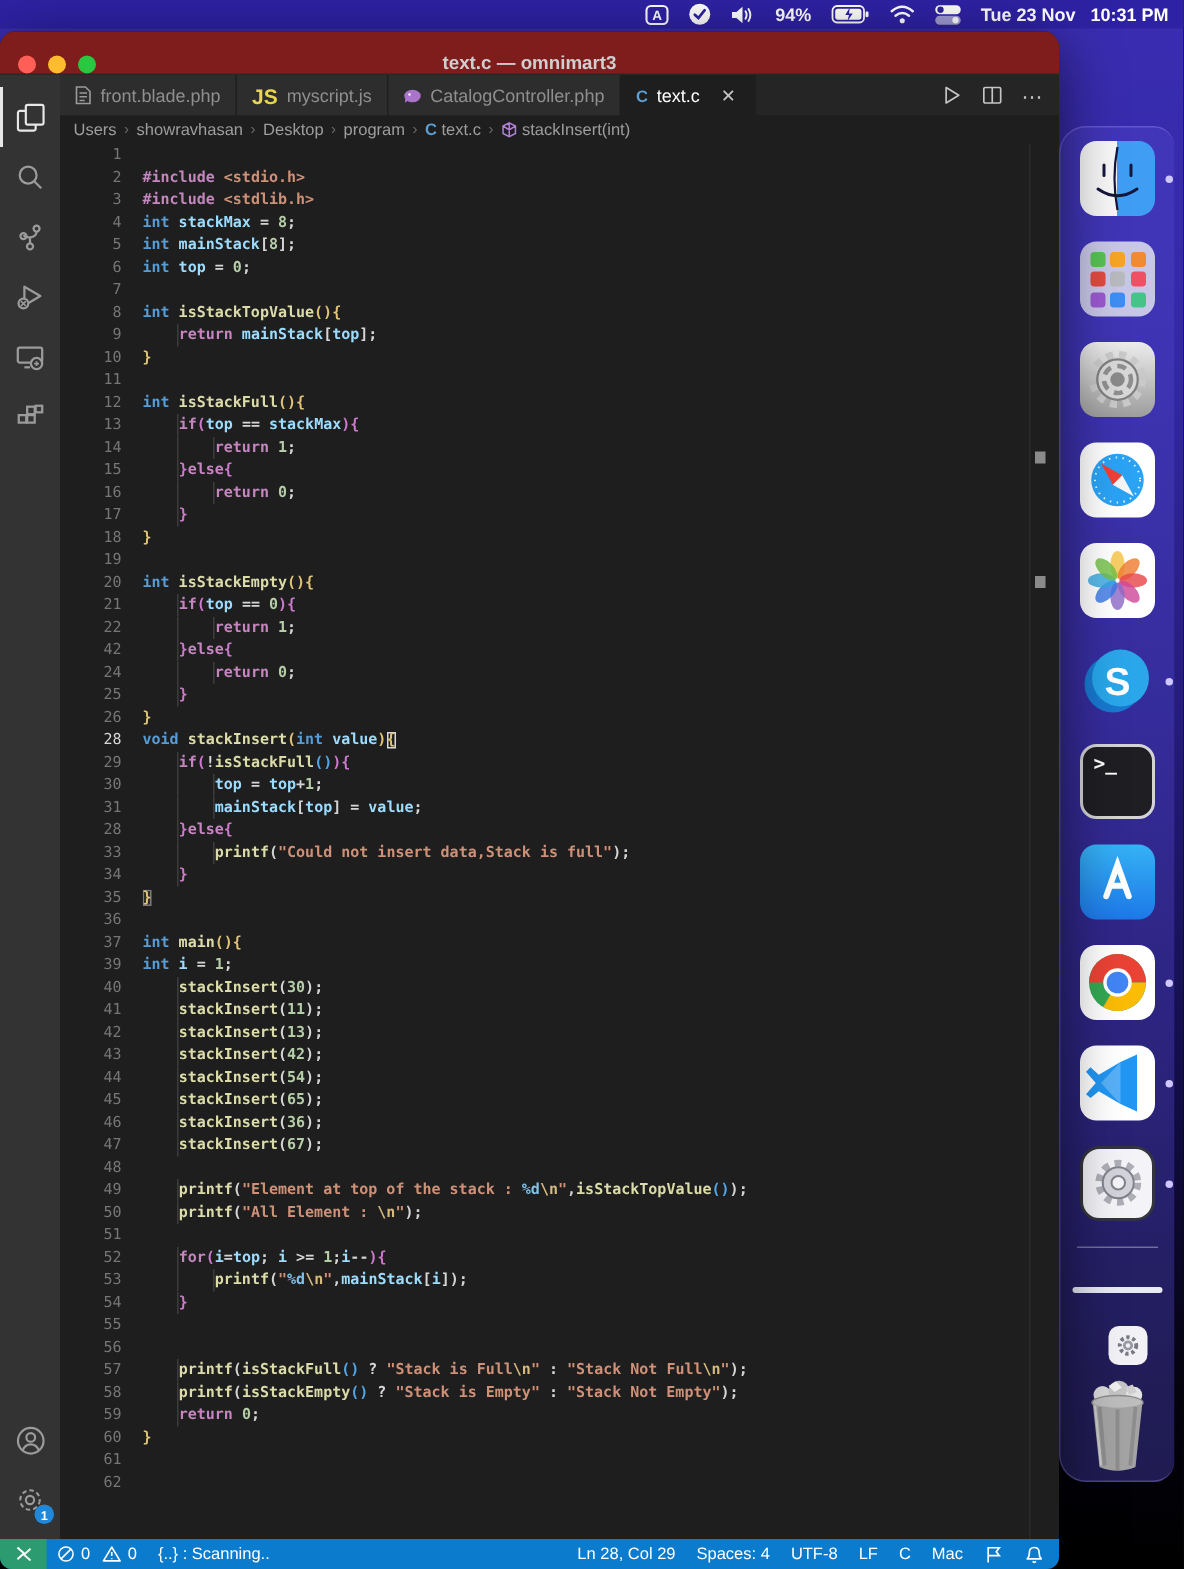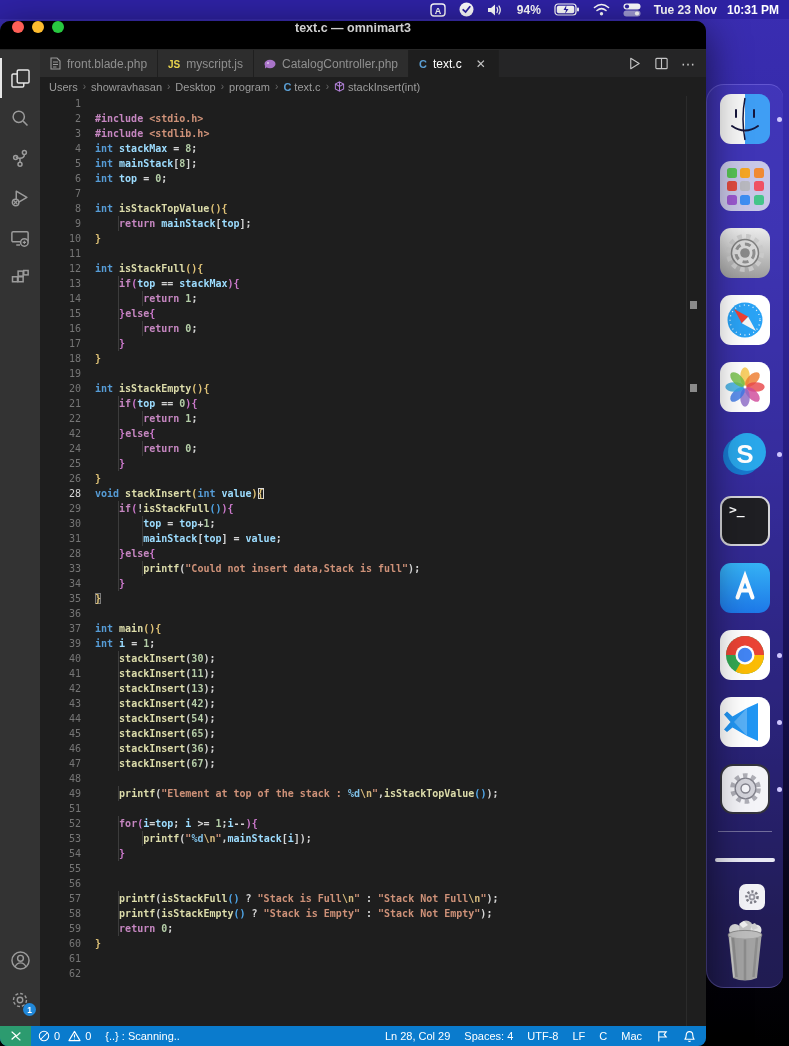--- a/index.html
+++ b/index.html
@@ -27,22 +27,22 @@
   .dock-sep1 { width:54px; height:1px; background:rgba(255,255,255,0.35); margin:0 0 14px 0; }
   .dock-sep2 { width:60px; height:4px; border-radius:2px; background:#e9e9f4; margin:12px 0 12px 0; }
   .dock-mini { width:26px; height:26px; border-radius:7px; background:#f2f2f6;
     margin:10px 18px 8px auto; display:flex; align-items:center; justify-content:center; }
   .dock-trash { width:56px; height:64px; margin-top:2px; }
 
   
   .vswin { position:absolute; top:21px; left:0; width:706px; height:1025px;
     background:#1e1e1e; border-radius:10px 10px 8px 8px; overflow:hidden;
     box-shadow:0 10px 40px rgba(0,0,0,.6); display:flex; flex-direction:column; }
-  .titlebar { height:29px; background:#000000; border-bottom:1px solid #282828;
-    display:flex; align-items:flex-start; position:relative; flex:0 0 auto; }
+  .titlebar { height:29px; background:#7f1d1d; border-bottom:1px solid #282828;
+    display:flex; align-items:flex-end; position:relative; flex:0 0 auto; }
   .tl { width:12px; height:12px; border-radius:50%; margin-left:8px; }
   .tl.red{ background:#ff5f57; margin-left:12px;} .tl.yel{background:#febc2e;} .tl.grn{background:#28c840;}
   .win-title { position:absolute; left:0; right:0; text-align:center; color:#cfcfcf;
     font-size:12.5px; font-weight:bold; pointer-events:none; }
 
   .win-body { flex:1; display:flex; min-height:0; }
   .activitybar { width:40px; background:#333333; display:flex; flex-direction:column;
     align-items:center; padding-top:8px; flex:0 0 auto; }
   .act-ic { width:40px; height:40px; display:flex; align-items:center; justify-content:center;
     color:#9b9b9b; position:relative; }
@@ -328,21 +328,21 @@
             <div class="tab">
               <span>
                 <svg width="11" height="13" viewBox="0 0 11 13" fill="none" stroke="#9a9a9a" stroke-width="1.1">
                   <path d="M1 1 h6 l3 3 v8 H1 Z"></path>
                   <path d="M3 5 h5 M3 7.5 h5 M3 10 h3.5"></path>
                 </svg>
               </span>
               <span>front.blade.php</span>
             </div>
             <div class="tab">
-              <span><span style="color:#e8d44d;font-size:10px;font-weight:bold;font-family:Liberation Sans,sans-serif;">JS</span></span>
+              <span><span style="color:#e8d44d;font-size:14px;font-weight:bold;font-family:Liberation Sans,sans-serif;">JS</span></span>
               <span>myscript.js</span>
             </div>
             <div class="tab">
               <span>
                 <svg width="12" height="11" viewBox="0 0 12 11">
                   <ellipse cx="6" cy="6" rx="5.5" ry="4.2" fill="#a974c9"></ellipse>
                   <path d="M1.5 7 Q0.5 9 1.2 10.5 L3 9" fill="#a974c9"></path>
                   <circle cx="4" cy="5" r="0.8" fill="#fff"></circle>
                 </svg>
               </span>
@@ -444,20 +444,21 @@
             <div class="code-line"><div class="line-num">40</div><div class="line-text"><span class="tk-in">    </span><span class="tk-fn">stackInsert</span><span class="tk-pl">(</span><span class="tk-num">30</span><span class="tk-pl">);</span></div></div>
             <div class="code-line"><div class="line-num">41</div><div class="line-text"><span class="tk-in">    </span><span class="tk-fn">stackInsert</span><span class="tk-pl">(</span><span class="tk-num">11</span><span class="tk-pl">);</span></div></div>
             <div class="code-line"><div class="line-num">42</div><div class="line-text"><span class="tk-in">    </span><span class="tk-fn">stackInsert</span><span class="tk-pl">(</span><span class="tk-num">13</span><span class="tk-pl">);</span></div></div>
             <div class="code-line"><div class="line-num">43</div><div class="line-text"><span class="tk-in">    </span><span class="tk-fn">stackInsert</span><span class="tk-pl">(</span><span class="tk-num">42</span><span class="tk-pl">);</span></div></div>
             <div class="code-line"><div class="line-num">44</div><div class="line-text"><span class="tk-in">    </span><span class="tk-fn">stackInsert</span><span class="tk-pl">(</span><span class="tk-num">54</span><span class="tk-pl">);</span></div></div>
             <div class="code-line"><div class="line-num">45</div><div class="line-text"><span class="tk-in">    </span><span class="tk-fn">stackInsert</span><span class="tk-pl">(</span><span class="tk-num">65</span><span class="tk-pl">);</span></div></div>
             <div class="code-line"><div class="line-num">46</div><div class="line-text"><span class="tk-in">    </span><span class="tk-fn">stackInsert</span><span class="tk-pl">(</span><span class="tk-num">36</span><span class="tk-pl">);</span></div></div>
             <div class="code-line"><div class="line-num">47</div><div class="line-text"><span class="tk-in">    </span><span class="tk-fn">stackInsert</span><span class="tk-pl">(</span><span class="tk-num">67</span><span class="tk-pl">);</span></div></div>
             <div class="code-line"><div class="line-num">48</div><div class="line-text"></div></div>
             <div class="code-line"><div class="line-num">49</div><div class="line-text"><span class="tk-in">    </span><span class="tk-fn">printf</span><span class="tk-pl">(</span><span class="tk-str">"Element at top of the stack : </span><span class="tk-fmt">%d</span><span class="tk-esc">\n</span><span class="tk-str">"</span><span class="tk-pl">,</span><span class="tk-fn">isStackTopValue</span><span class="tk-b3">()</span><span class="tk-pl">);</span></div></div>
+            <div class="code-line"><div class="line-num">50</div><div class="line-text"><span class="tk-in">    </span><span class="tk-fn">printf</span><span class="tk-pl">(</span><span class="tk-str">"All Element : </span><span class="tk-esc">\n</span><span class="tk-str">"</span><span class="tk-pl">);</span></div></div>
             <div class="code-line"><div class="line-num">51</div><div class="line-text"></div></div>
             <div class="code-line"><div class="line-num">52</div><div class="line-text"><span class="tk-in">    </span><span class="tk-kw">for</span><span class="tk-b2">(</span><span class="tk-var">i</span><span class="tk-pl">=</span><span class="tk-var">top</span><span class="tk-pl">; </span><span class="tk-var">i</span><span class="tk-pl"> &gt;= </span><span class="tk-num">1</span><span class="tk-pl">;</span><span class="tk-var">i</span><span class="tk-pl">--</span><span class="tk-b2">){</span></div></div>
             <div class="code-line"><div class="line-num">53</div><div class="line-text"><span class="tk-in">    </span><span class="tk-in">    </span><span class="tk-fn">printf</span><span class="tk-pl">(</span><span class="tk-str">"</span><span class="tk-fmt">%d</span><span class="tk-esc">\n</span><span class="tk-str">"</span><span class="tk-pl">,</span><span class="tk-var">mainStack</span><span class="tk-pl">[</span><span class="tk-var">i</span><span class="tk-pl">]);</span></div></div>
             <div class="code-line"><div class="line-num">54</div><div class="line-text"><span class="tk-in">    </span><span class="tk-b2">}</span></div></div>
             <div class="code-line"><div class="line-num">55</div><div class="line-text"></div></div>
             <div class="code-line"><div class="line-num">56</div><div class="line-text"></div></div>
             <div class="code-line"><div class="line-num">57</div><div class="line-text"><span class="tk-in">    </span><span class="tk-fn">printf</span><span class="tk-pl">(</span><span class="tk-fn">isStackFull</span><span class="tk-b3">()</span><span class="tk-pl"> ? </span><span class="tk-str">"Stack is Full</span><span class="tk-esc">\n</span><span class="tk-str">"</span><span class="tk-pl"> : </span><span class="tk-str">"Stack Not Full</span><span class="tk-esc">\n</span><span class="tk-str">"</span><span class="tk-pl">);</span></div></div>
             <div class="code-line"><div class="line-num">58</div><div class="line-text"><span class="tk-in">    </span><span class="tk-fn">printf</span><span class="tk-pl">(</span><span class="tk-fn">isStackEmpty</span><span class="tk-b3">()</span><span class="tk-pl"> ? </span><span class="tk-str">"Stack is Empty"</span><span class="tk-pl"> : </span><span class="tk-str">"Stack Not Empty"</span><span class="tk-pl">);</span></div></div>
             <div class="code-line"><div class="line-num">59</div><div class="line-text"><span class="tk-in">    </span><span class="tk-kw">return</span><span class="tk-pl"> </span><span class="tk-num">0</span><span class="tk-pl">;</span></div></div>
             <div class="code-line"><div class="line-num">60</div><div class="line-text"><span class="tk-b1">}</span></div></div>

